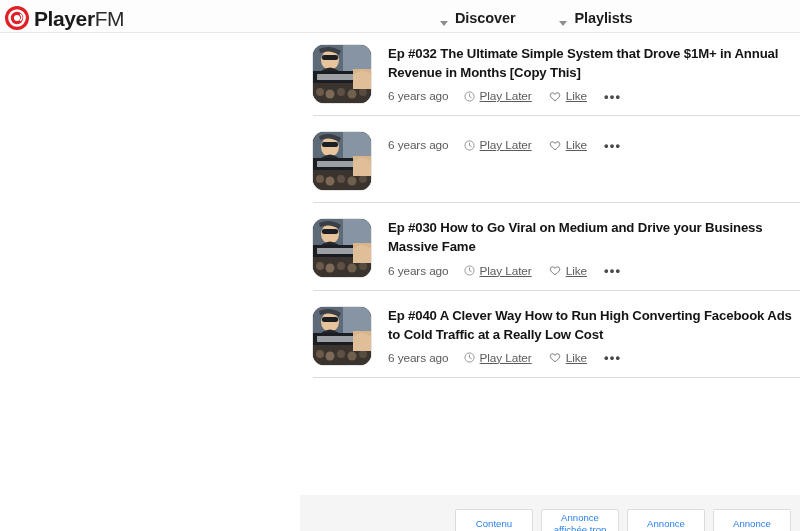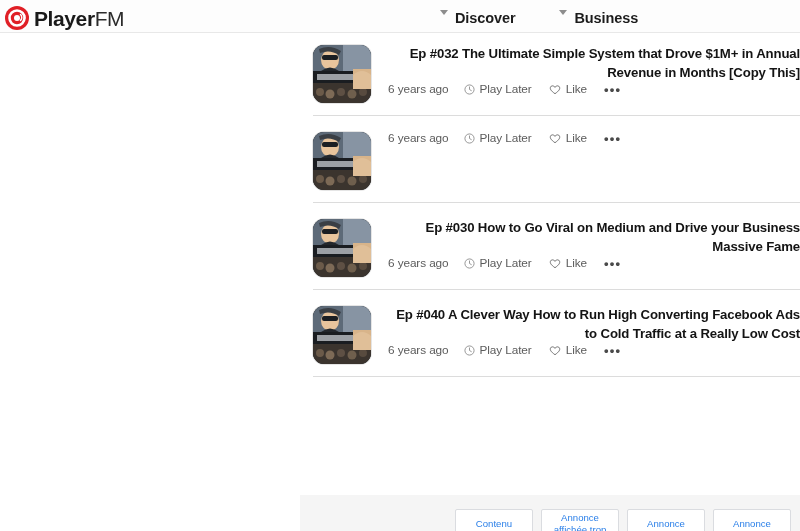--- a/index.html
+++ b/index.html
@@ -52,21 +52,21 @@
   .nav {
     position: absolute;
     left: 440px;
     top: 0;
     height: 36px;
     display: flex;
     align-items: center;
   }
   .nav-item {
     display: flex;
-    align-items: flex-start;
+    align-items: flex-end;
     margin-right: 44px;
     cursor: pointer;
     white-space: nowrap;
   }
   .nav-item:last-child { margin-right: 0; }
   .caret {
     width: 0;
     height: 0;
     border-left: 4px solid transparent;
     border-right: 4px solid transparent;
@@ -96,21 +96,20 @@
   }
 
   
   .episode {
     position: relative;
     padding: 14px 0 12px 0;
     margin-left: 13px;
     border-top: 1px solid #dcdcdc;
     box-sizing: border-box;
     display: flex;
-    text-align: right;
   }
   .episode.first { border-top: none; padding-top: 10px; }
 
   .thumb {
     width: 58px;
     height: 58px;
     flex: 0 0 58px;
     border-radius: 11px;
     overflow: hidden;
     box-shadow: 0 0 0 1px rgba(0,0,0,0.10);
@@ -130,32 +129,33 @@
     font-weight: bold;
     color: #141414;
     line-height: 1.45;
     letter-spacing: -0.15px;
     white-space: pre-wrap;
     cursor: pointer;
   }
   .ep-meta {
     display: flex;
     align-items: center;
-    margin-top: 0;
+    margin-top: 7px;
     font-size: 11.8px;
     color: #5b5b5b;
     letter-spacing: -0.1px;
   }
   .meta-age { margin-right: 15px; white-space: nowrap; }
   .meta-action {
     display: flex;
     align-items: center;
     margin-right: 17px;
     cursor: pointer;
     white-space: nowrap;
+    text-decoration: underline;
   }
   .meta-action .ico {
     margin-right: 5px;
     display: flex;
     align-items: center;
   }
   .dots {
     letter-spacing: 1.3px;
     color: #4a4a4a;
     font-size: 13px;
@@ -223,21 +223,21 @@
     <span class="logo-text"><span>Player</span><span class="fm">FM</span></span>
   </div>
 
   <div class="nav">
     <div class="nav-item">
       <span class="caret"></span>
       <span class="nav-label">Discover</span>
     </div>
     <div class="nav-item">
       <span class="caret"></span>
-      <span class="nav-label">Business</span>
+      <span class="nav-label">Playlists</span>
     </div>
   </div>
 </div>
 
 <div class="page">
 
   <div class="content-col">
 
     <div class="episode first">
       <div class="thumb">

